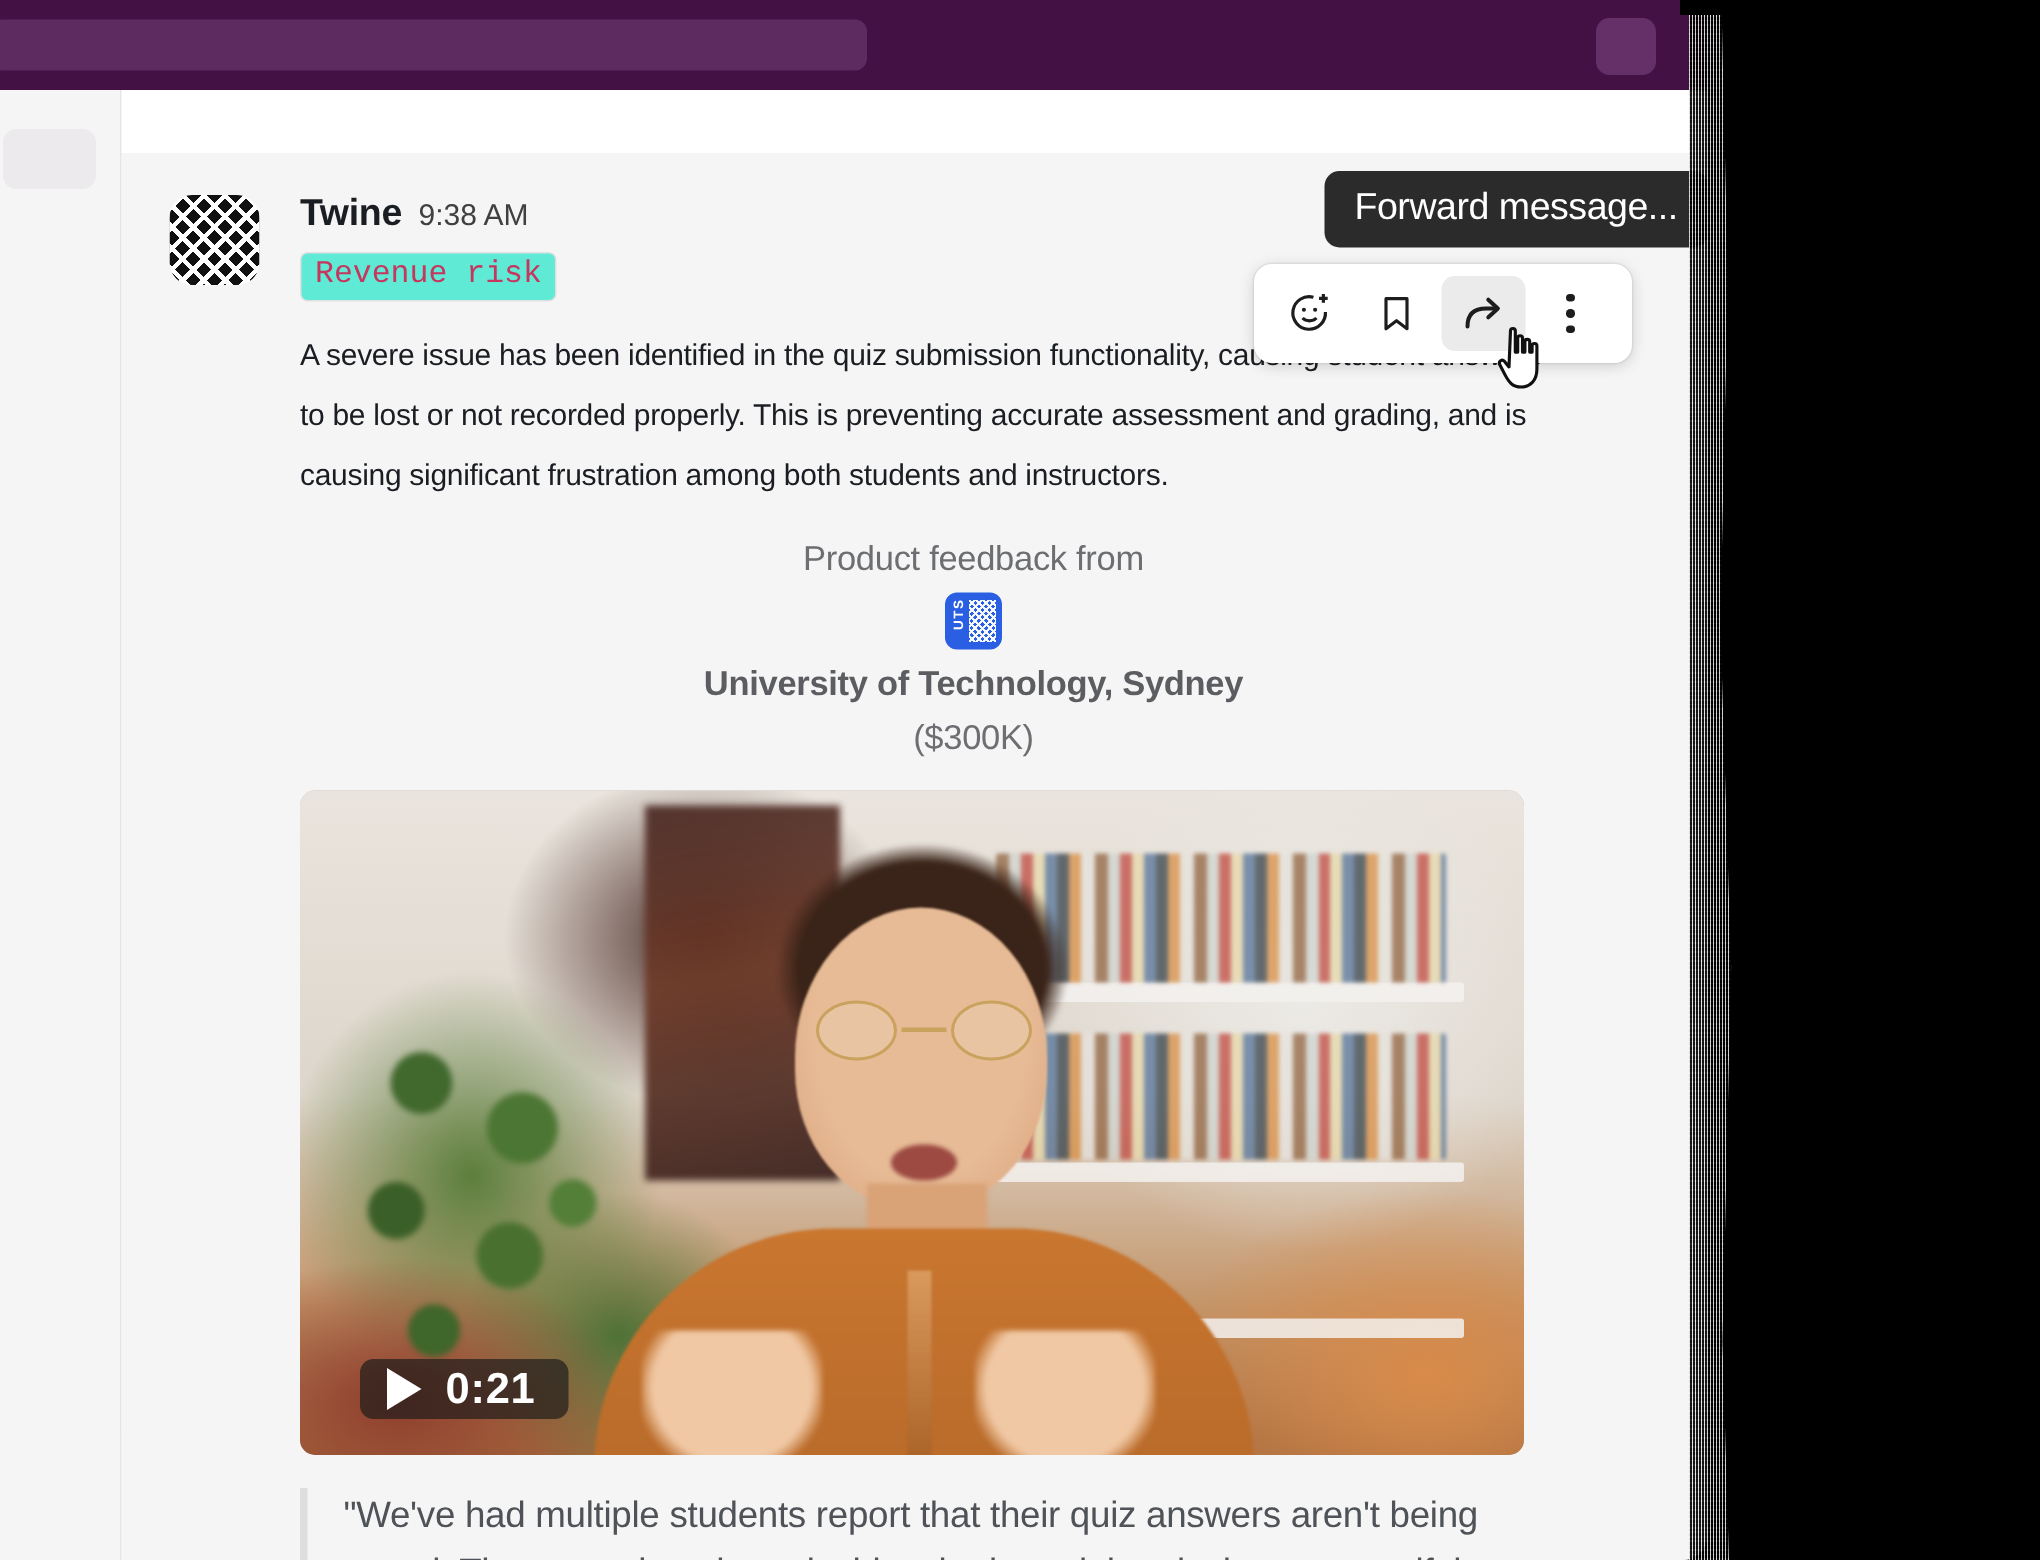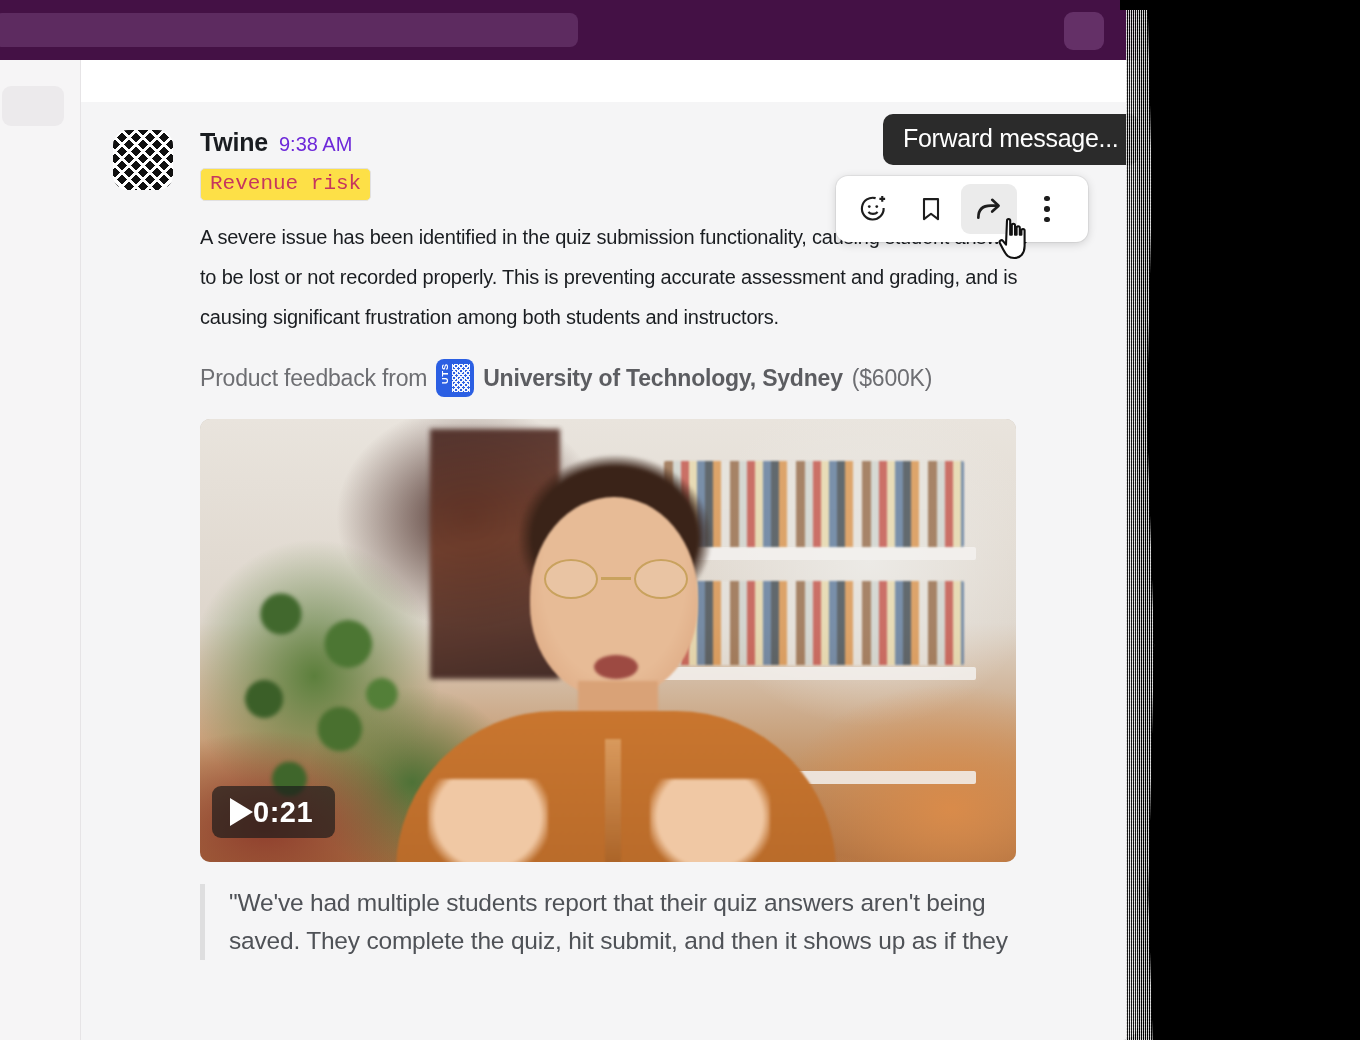--- a/index.html
+++ b/index.html
@@ -89,47 +89,47 @@
       repeating-linear-gradient(45deg,  transparent 0 7px, #fff 7px 10px),
       repeating-linear-gradient(-45deg, transparent 0 7px, #fff 7px 10px),
       #111111;
     background-blend-mode: normal;
   }
 
   .msg-body { margin-left: 119px; padding-right: 40px; }
 
   .msg-meta { display: flex; align-items: baseline; gap: 11px; }
   .msg-author { font-size: 25px; font-weight: 700; color: #1a1d21; letter-spacing: -0.2px; }
-  .msg-time   { font-size: 20px; color: #6d28d9; }
+  .msg-time   { font-size: 20px; color: #404040; }
 
   .msg-titleline { display: flex; align-items: center; gap: 18px; margin-top: 11px; }
   .msg-title-link {
     font-size: 27px; font-weight: 700; color: #2f639a;
     letter-spacing: -0.25px; cursor: pointer;
   }
   .risk-badge {
     font-family: "Liberation Mono", monospace;
     font-size: 21px; color: #c6365e;
-    background: #fde047;
+    background: #5eead4;
     border: 1px solid #e1e0e1;
     border-radius: 5px;
     padding: 3px 9px 4px 9px;
     line-height: 1.15;
   }
 
   .msg-text {
     margin-top: 16px;
     font-size: 20px; line-height: 40px; color: #1a1d21;
     max-width: 830px; letter-spacing: -0.2px;
   }
 
   .feedback-line {
     margin-top: 22px;
     display: flex; align-items: center; gap: 9px;
-    font-size: 23px; color: #6d6e72; letter-spacing: -0.2px;
+    font-size: 23px; color: #6d6e72; letter-spacing: -0.2px; flex-direction: column;
   }
   .uts-logo {
     width: 38px; height: 38px; border-radius: 8px;
     background: #2b5fe3; position: relative; flex: 0 0 auto;
     overflow: hidden;
   }
   .uts-logo .uts-word {
     position: absolute; left: 4px; top: 6px;
     font-size: 9px; font-weight: 700; color: #fff;
     letter-spacing: 1px;
@@ -243,22 +243,22 @@
     background: #d9a277; filter: blur(1.4px);
   }
   .hand {
     position: absolute; top: 360px; width: 120px; height: 95px;
     background: radial-gradient(ellipse at 50% 40%, #f0c8a4 0 62%, rgba(240,200,164,0) 76%);
     filter: blur(1.6px);
   }
   .hand.h1 { left: 228px; } .hand.h2 { left: 450px; }
 
   .play-pill {
-    position: absolute; left: 12px; bottom: 24px;
-    height: 52px; display: flex; align-items: center; 
+    position: absolute; left: 40px; bottom: 24px;
+    height: 40px; display: flex; align-items: center; gap: 16px;
     background: rgba(26,26,26,.68);
     border-radius: 9px; padding: 0 22px 0 18px;
   }
   .play-tri {
     width: 0; height: 0;
     border-left: 23px solid #ffffff;
     border-top: 14px solid transparent;
     border-bottom: 14px solid transparent;
   }
   .play-time { font-size: 29px; font-weight: 700; color: #fff; letter-spacing: .5px; }
@@ -352,21 +352,21 @@
 
             <div class="msg-text">A severe issue has been identified in the quiz submission functionality, causing student answers to be lost or not recorded properly. This is preventing accurate assessment and grading, and is causing significant frustration among both students and instructors.</div>
 
             <div class="feedback-line">
               <span>Product feedback from</span>
               <span class="uts-logo">
                 <span class="uts-word">UTS</span>
                 <span class="uts-mark"></span>
               </span>
               <span class="org-name">University of Technology, Sydney</span>
-              <span>($600K)</span>
+              <span>($300K)</span>
             </div>
 
             <div class="video-card">
               <div class="vid-bg"></div>
               <div class="shelf s1"></div>
               <div class="books b1"></div>
               <div class="shelf s2"></div>
               <div class="books b2"></div>
               <div class="shelf s3"></div>
               <div class="artwork"></div>

